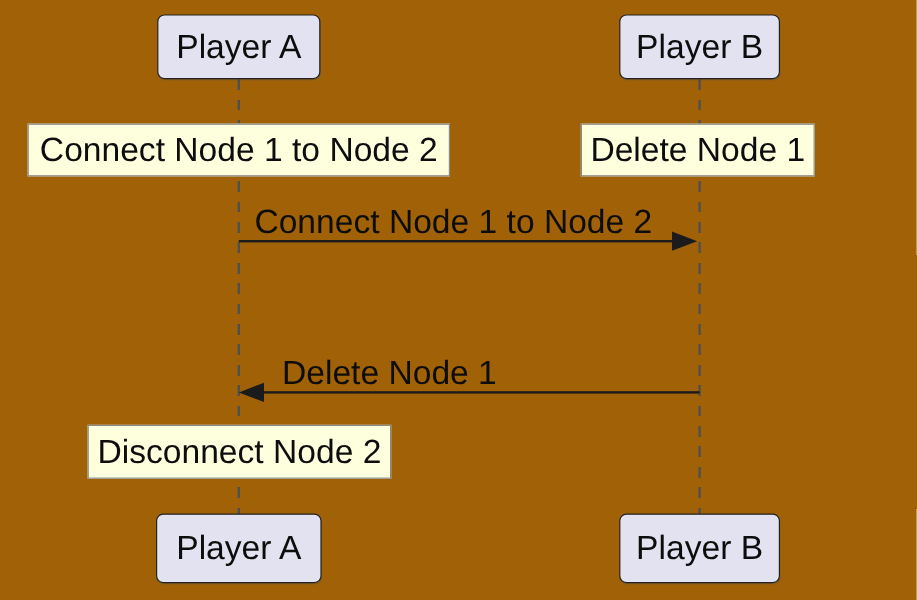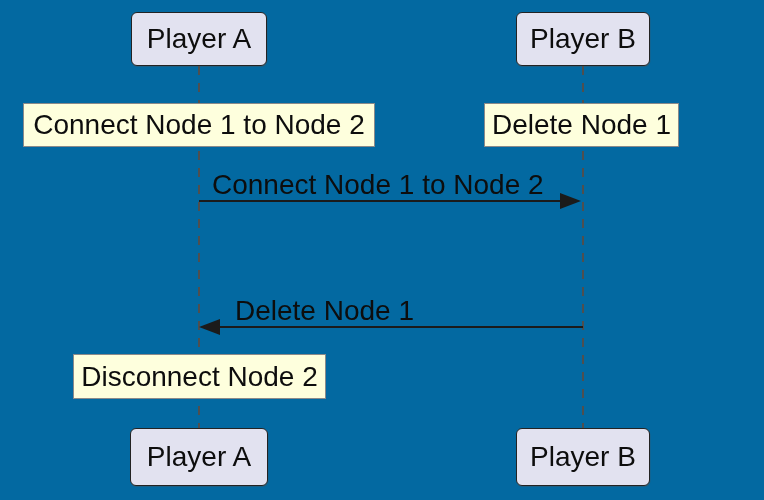--- a/index.html
+++ b/index.html
@@ -5,21 +5,21 @@
   html, body {
     margin: 0;
     padding: 0;
     background: #ffffff;
     font-family: "Liberation Sans", sans-serif;
   }
   #canvas {
     position: relative;
     width: 764px;
     height: 500px;
-    background: #0369a1;
+    background: #a16207;
     overflow: hidden;
   }
   .actor {
     position: absolute;
     box-sizing: border-box;
     background: #e2e2f0;
     border: 1.5px solid #232323;
     border-radius: 6px;
     display: flex;
     align-items: center;

